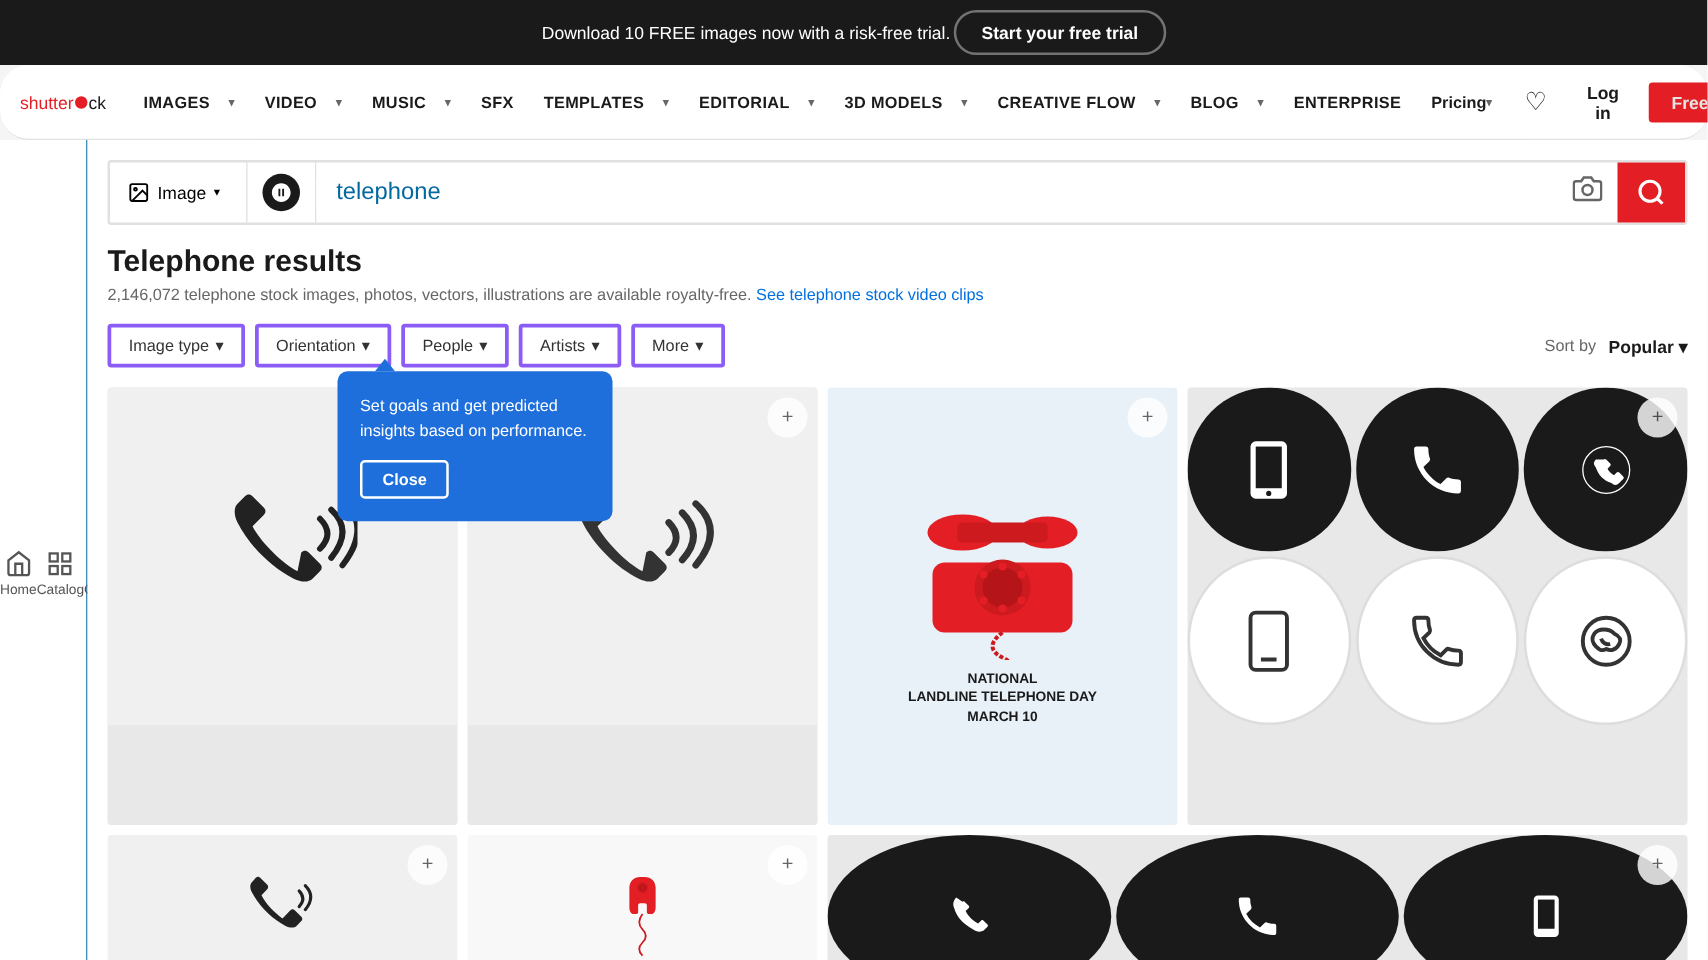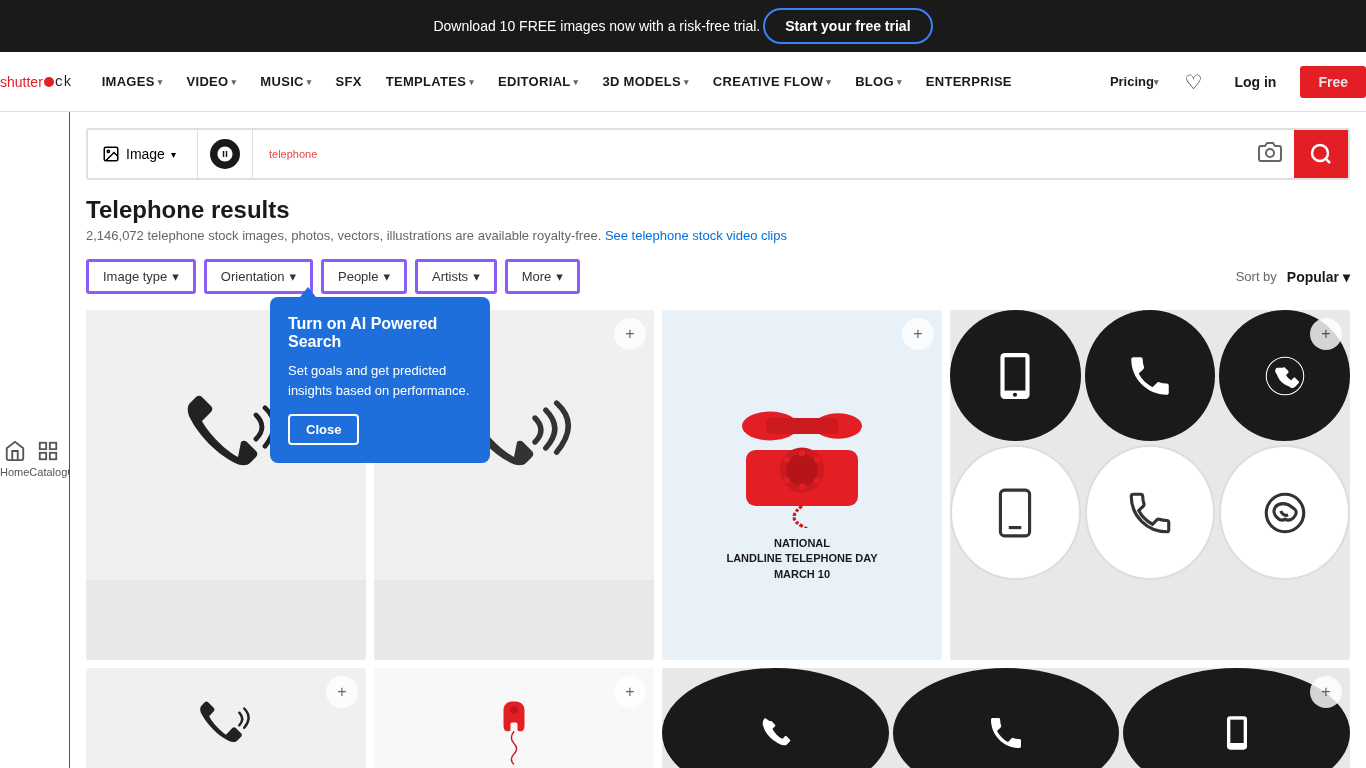--- a/index.html
+++ b/index.html
@@ -11,59 +11,60 @@
       color: #fff;
       display: flex;
       align-items: center;
       justify-content: center;
       gap: 3px;
       height: 52px;
       font-size: 14px;
     }
     .top-banner-btn {
       background: transparent;
-      border: 2px solid #3b82f6;
+      border: 2px solid #737373;
       color: #fff;
       padding: 8px 20px;
       border-radius: 25px;
       cursor: pointer;
       font-size: 14px;
       font-weight: bold;
       white-space: nowrap;
     }
 
     
     .navbar {
       background: #fff;
       display: flex;
       align-items: center;
-      padding: 0 0;
+      padding: 0 16px;
       height: 60px;
       border-bottom: 1px solid #e0e0e0;
       gap: 4px;
+      border-radius: 23px;
     }
     .logo {
       display: flex;
       align-items: center;
       margin-right: 16px;
       flex-shrink: 0;
     }
     .logo-shutter { color: #e31e24; }
-    .logo-stock { color: #1a1a1a; font-family: Liberation Mono, monospace; }
+    .logo-stock { color: #1a1a1a; }
     .logo-dot { 
       width: 10px; height: 10px;
       background: #e31e24;
       border-radius: 50%;
       display: inline-block;
       margin: 0 1px;
     }
     .nav-item {
       display: flex;
       align-items: center;
-      gap: 3px;
+      gap: 15px;
       padding: 0 10px;
       height: 60px;
       cursor: pointer;
       font-size: 13px;
       font-weight: 600;
       color: #1a1a1a;
       white-space: nowrap;
       text-transform: uppercase;
       letter-spacing: 0.3px;
     }
@@ -194,23 +195,23 @@
       justify-content: center;
       color: #fff;
       font-size: 12px;
       font-weight: bold;
       font-style: italic;
     }
     .search-input {
       flex: 1;
       border: none;
       outline: none;
-      font-size: 11px;
+      font-size: 19px;
       padding: 0 16px;
-      color: #ef4444;
+      color: #0369a1;
     }
     .search-camera {
       padding: 0 12px;
       cursor: pointer;
       color: #666;
       font-size: 20px;
     }
     .search-btn {
       background: #e31e24;
       border: none;
@@ -788,19 +789,18 @@
               <rect x="8" y="4" width="8" height="14" fill="#1a1a1a"></rect>
               <circle cx="12" cy="20" r="0.8" fill="white"></circle>
             </svg>
           </div>
         </div>
         <div class="zoom-btn">+</div>
       </div>
     </div>
 
     <div class="ai-tooltip">
-      <div class="ai-tooltip-title">Turn on AI Powered Search</div>
       <div class="ai-tooltip-text">Set goals and get predicted insights based on performance.</div>
       <button class="ai-close-btn">Close</button>
     </div>
 
   </div>
 </div>
 
 </body></html>

